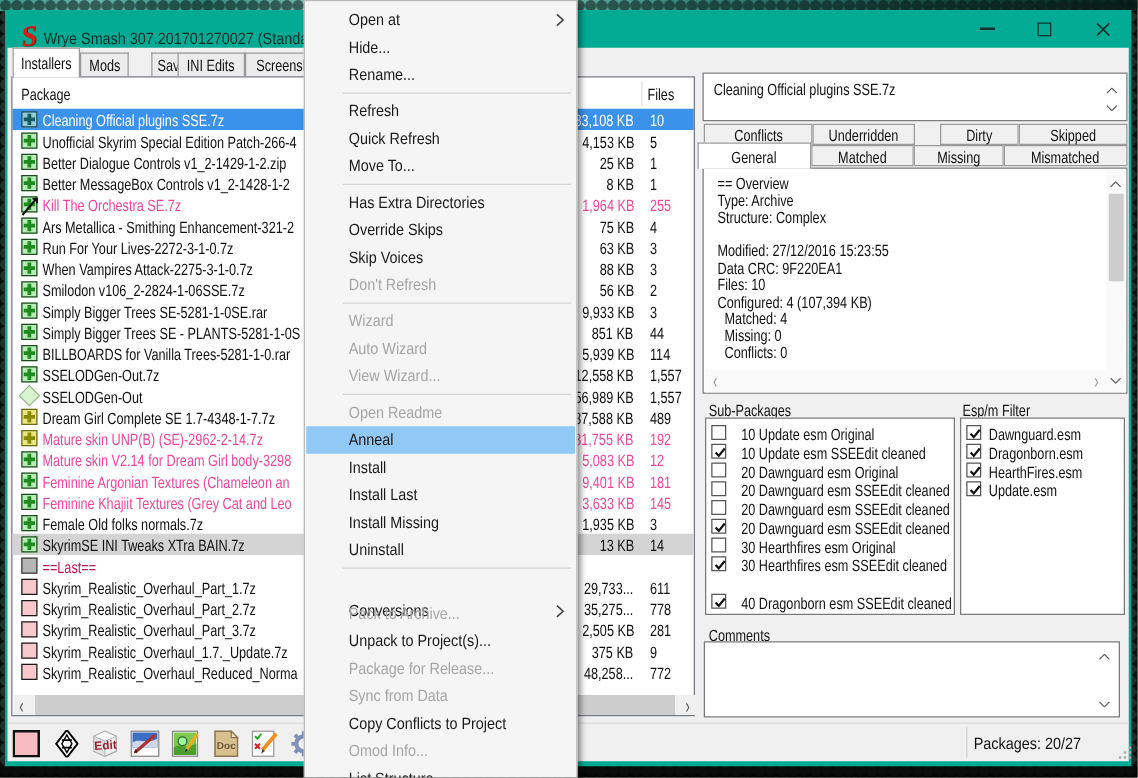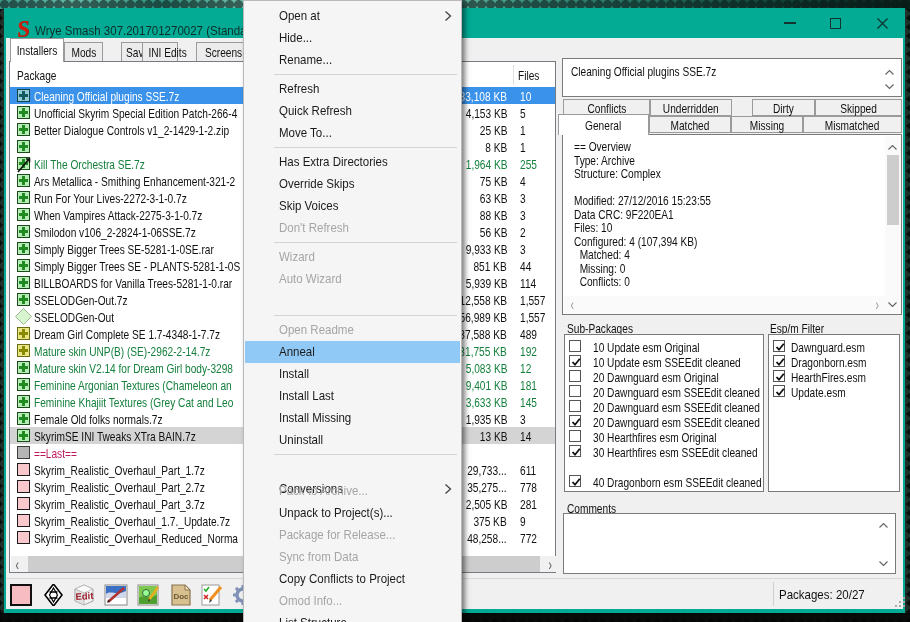--- a/index.html
+++ b/index.html
@@ -41,21 +41,21 @@
 .ph { position:absolute; left:1px; top:4px; width:9px; height:3px; }
 .pv { position:absolute; left:4px; top:1px; width:3px; height:9px; }
 .gp .ph,.gp .pv { background:#1f8a1f; }
 .sp .ph,.sp .pv { background:#135a63; }
 .yp .ph,.yp .pv { background:#8a8a00; }
 .xov { position:absolute; left:-3px; top:-1px; }
 .icd { position:absolute; left:5px; top:0; }
 .nm { position:absolute; left:24px; top:2px; }
 .sz { position:absolute; right:48px; top:2px; }
 .fl { position:absolute; left:510px; top:2px; }
-.tk { color:#101010; } .tb { color:#15803d; } .tr { color:#be185d; } .tw { color:#fff; }
+.tk { color:#101010; } .tb { color:#ec4899; } .tr { color:#be185d; } .tw { color:#fff; }
 .t { display:inline-block; transform:scaleX(0.78); transform-origin:0 50%; white-space:pre; }
 .tright { display:inline-block; transform:scaleX(0.78); transform-origin:100% 50%; white-space:pre; }
 .m { display:inline-block; transform:scaleX(0.885); transform-origin:0 50%; white-space:pre; }
 
 .hscroll { position:absolute; left:1px; top:494px; width:545px; height:16px; background:#f0f0f0; }
 .hs_t { position:absolute; left:17px; top:0; width:512px; height:16px; background:#cdcdcd; }
 .sarr { position:absolute; font-size:13px; color:#555; font-family:"Liberation Sans",sans-serif; transform:scaleX(0.8) scaleY(1.3); }
 
 .rbox { position:absolute; background:#fff; border:1px solid #7a7a7a; }
 .caret { position:absolute; }
@@ -97,21 +97,21 @@
 </div>
 <div class="tmin"></div>
 <div class="tmax"></div>
 <svg class="tcls" width="11" height="11" viewBox="0 0 11 11">
     <path d="M0.5 0.5 L10.5 10.5 M10.5 0.5 L0.5 10.5" stroke="#123430" stroke-width="1.3"></path>
   </svg>
 
 <div class="tab tabsel" style="left:10px; width:54px;"><span class="t" style="transform-origin:50% 50%;">Installers</span></div>
 <div class="tab" style="left:64px; width:39px;"><span class="t" style="transform-origin:50% 50%;">Mods</span></div>
 <div class="tab" style="left:103px; width:39px;margin-left:18px;"><span class="t" style="transform-origin:50% 50%;">Saves</span></div>
-<div class="tab" style="left:142px; width:36px;"><span class="t" style="transform-origin:50% 50%;">INI Edits</span></div>
+<div class="tab" style="left:142px; width:54px;"><span class="t" style="transform-origin:50% 50%;">INI Edits</span></div>
 <div class="tab" style="left:196px; width:62px;"><span class="t" style="transform-origin:50% 50%;">Screenshots</span></div>
 
 <div class="lpanel">
   <span class="lh1 t">Package</span>
     <span class="lh2 t">Files</span>
     <span class="lhsep"></span>
 <div class="lrow rsel" style="top:25px">
       <div class="ic sp">
         <div class="ph"></div>
         <div class="pv"></div>
@@ -136,20 +136,21 @@
       </div>
       <span class="nm tk"><span class="t">Better Dialogue Controls v1_2-1429-1-2.zip</span></span>
       <span class="sz tk"><span class="tright">25 KB</span></span>
       <span class="fl tk"><span class="t">1</span></span>
     </div>
 <div class="lrow" style="top:76px">
       <div class="ic gp">
         <div class="ph"></div>
         <div class="pv"></div>
       </div>
+      <span class="nm tk"><span class="t">Better MessageBox Controls v1_2-1428-1-2</span></span>
       <span class="sz tk"><span class="tright">8 KB</span></span>
       <span class="fl tk"><span class="t">1</span></span>
     </div>
 <div class="lrow" style="top:93px">
       <div class="ic gp">
         <div class="ph"></div>
         <div class="pv"></div>
         <svg class="xov" width="19" height="17" viewBox="0 0 19 17">
           <path d="M3 15 L14 2 M11 2 l3.5 0 0 3.5" stroke="#111" stroke-width="1.6" fill="none"></path>
         </svg>
@@ -559,20 +560,21 @@
 <div class="mi" style="top:99px"><span class="m">Quick Refresh</span></div>
 <div class="mi" style="top:121px"><span class="m">Move To...</span></div>
 <div class="msep" style="top:146px"></div>
 <div class="mi" style="top:150px"><span class="m">Has Extra Directories</span></div>
 <div class="mi" style="top:194px"><span class="m">Skip Voices</span></div>
 <div class="mi" style="top:172px"><span class="m">Override Skips</span></div>
 <div class="mi mdis" style="top:216px"><span class="m">Don't Refresh</span></div>
 <div class="msep" style="top:241px"></div>
 <div class="mi mdis" style="top:245px"><span class="m">Wizard</span></div>
 <div class="mi mdis" style="top:267px"><span class="m">Auto Wizard</span></div>
+<div class="mi mdis" style="top:289px"><span class="m">View Wizard...</span></div>
 <div class="msep" style="top:314px"></div>
 <div class="mi mdis" style="top:318px"><span class="m">Open Readme</span></div>
 <div class="mi mhl" style="top:340px"><span class="m">Anneal</span></div>
 <div class="mi" style="top:362px"><span class="m">Install</span></div>
 <div class="mi" style="top:384px"><span class="m">Install Last</span></div>
 <div class="mi" style="top:406px"><span class="m">Install Missing</span></div>
 <div class="mi" style="top:428px"><span class="m">Uninstall</span></div>
 <div class="msep" style="top:453px"></div>
 <div class="mi" style="top:477px"><span class="m">Conversions</span><svg class="marr" width="8" height="12" viewBox="0 0 8 12">
         <path d="M1.5 1.5 L6.5 6 L1.5 10.5" stroke="#444" stroke-width="1.3" fill="none"></path>

